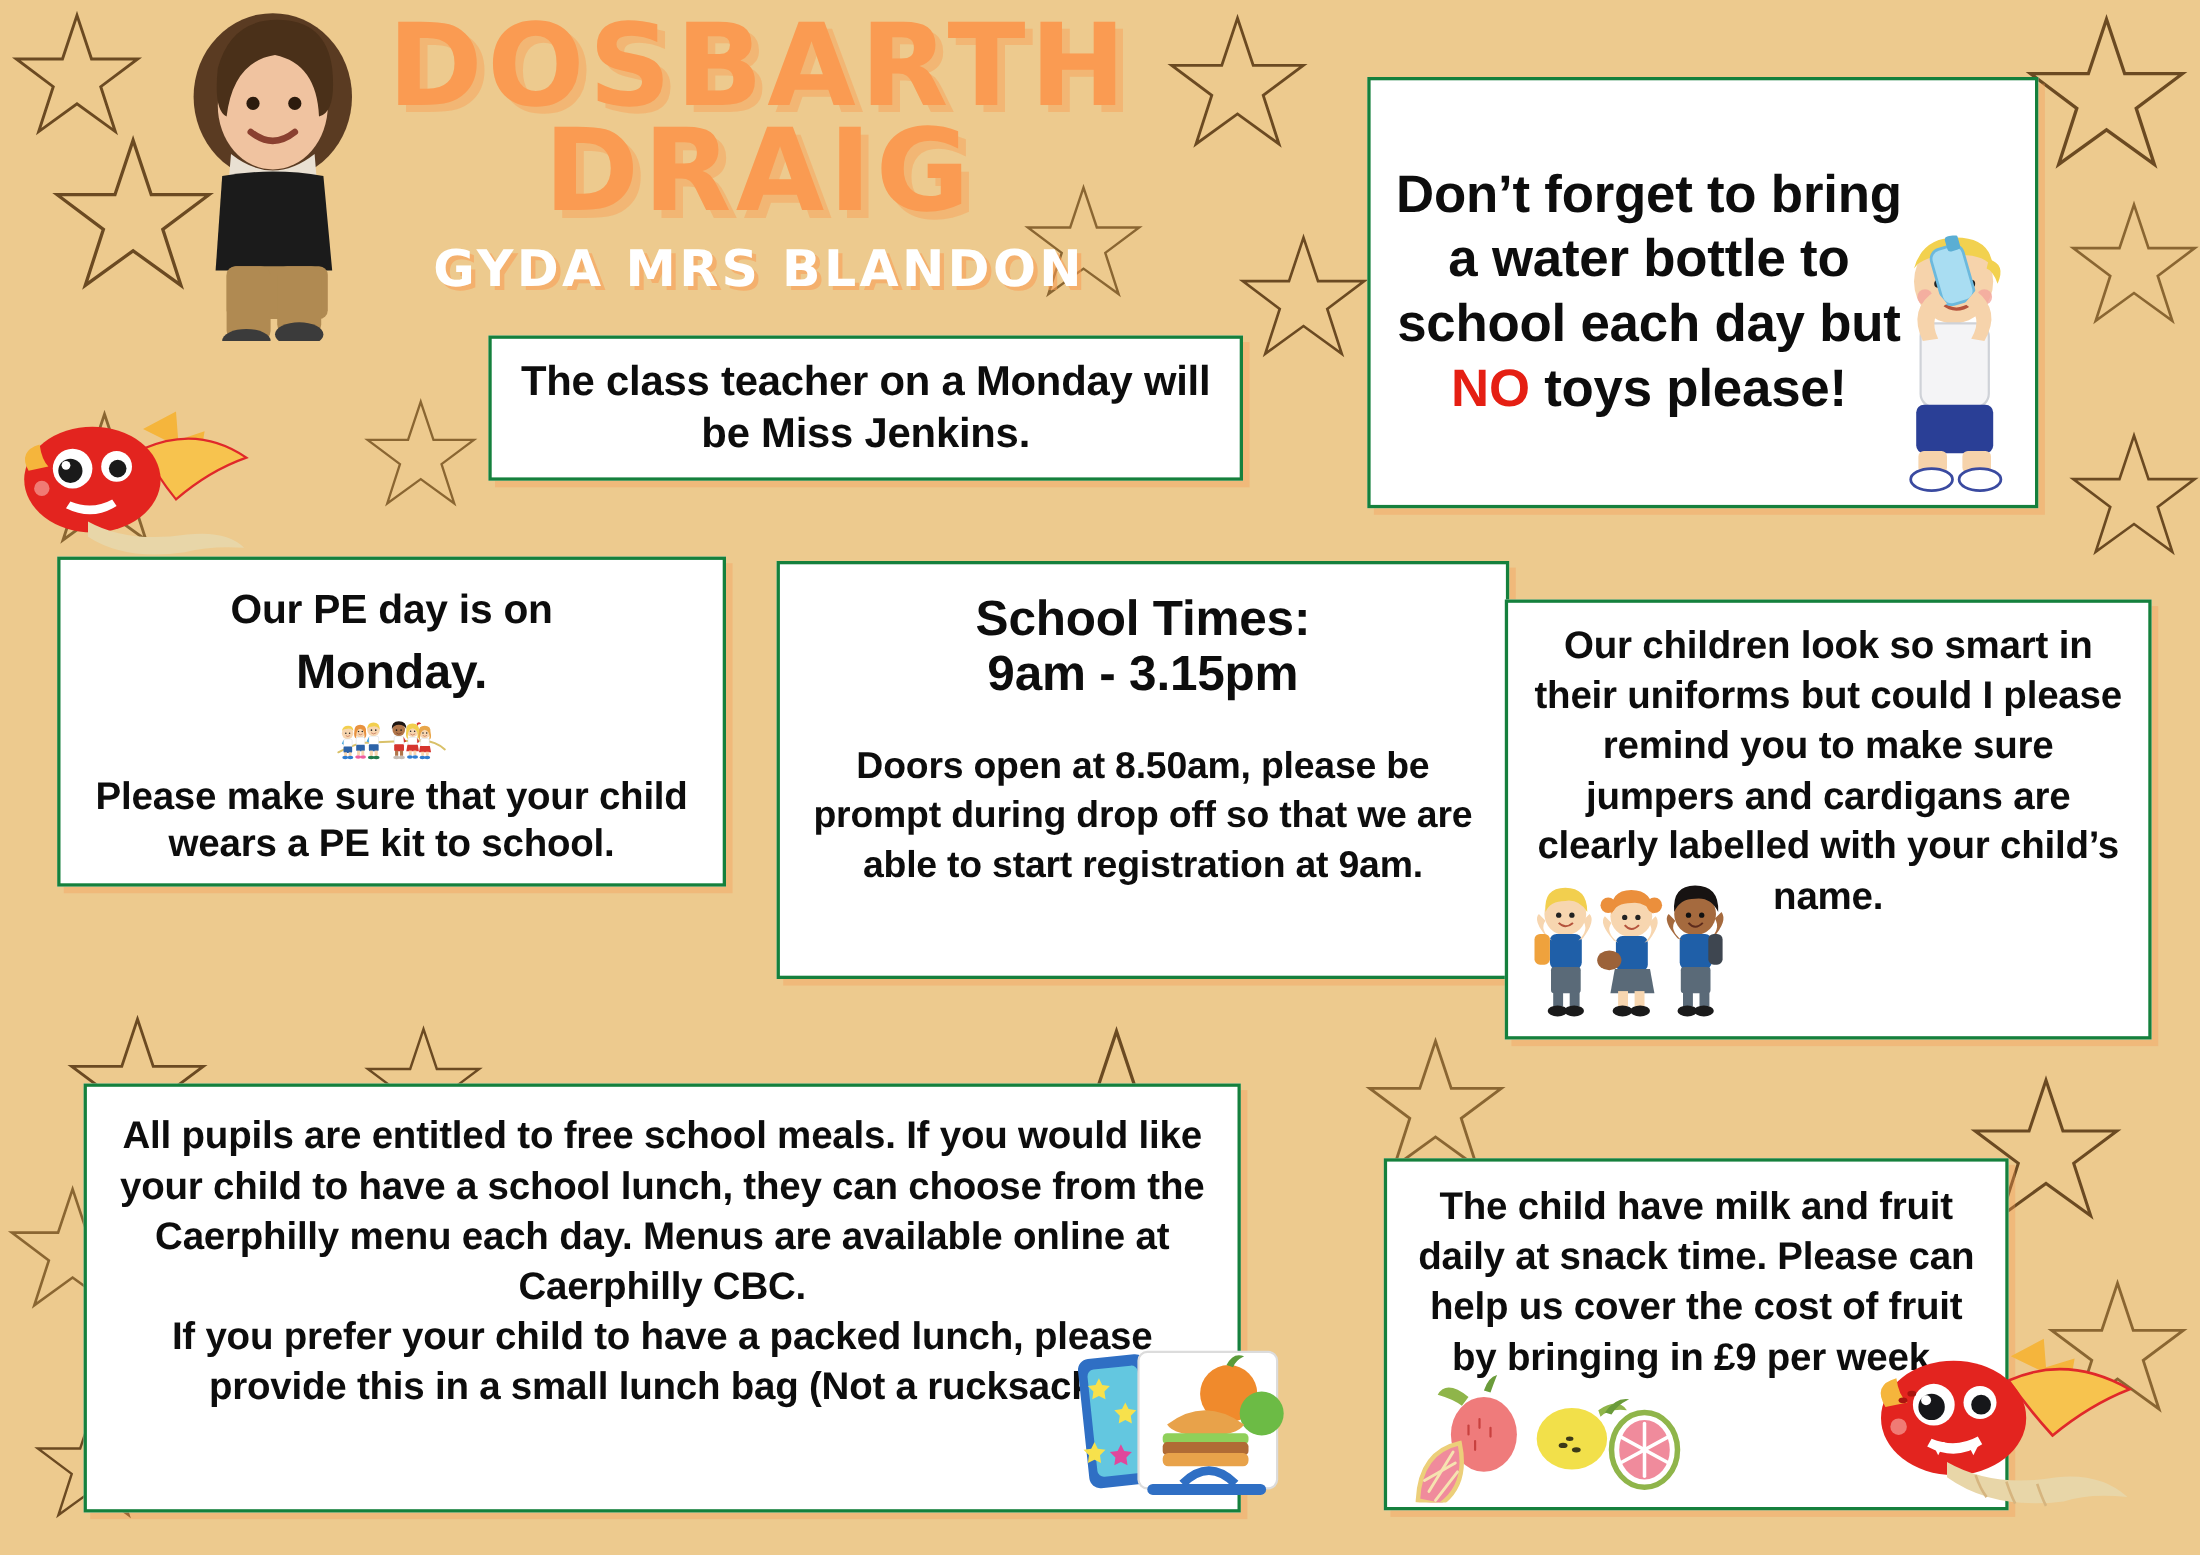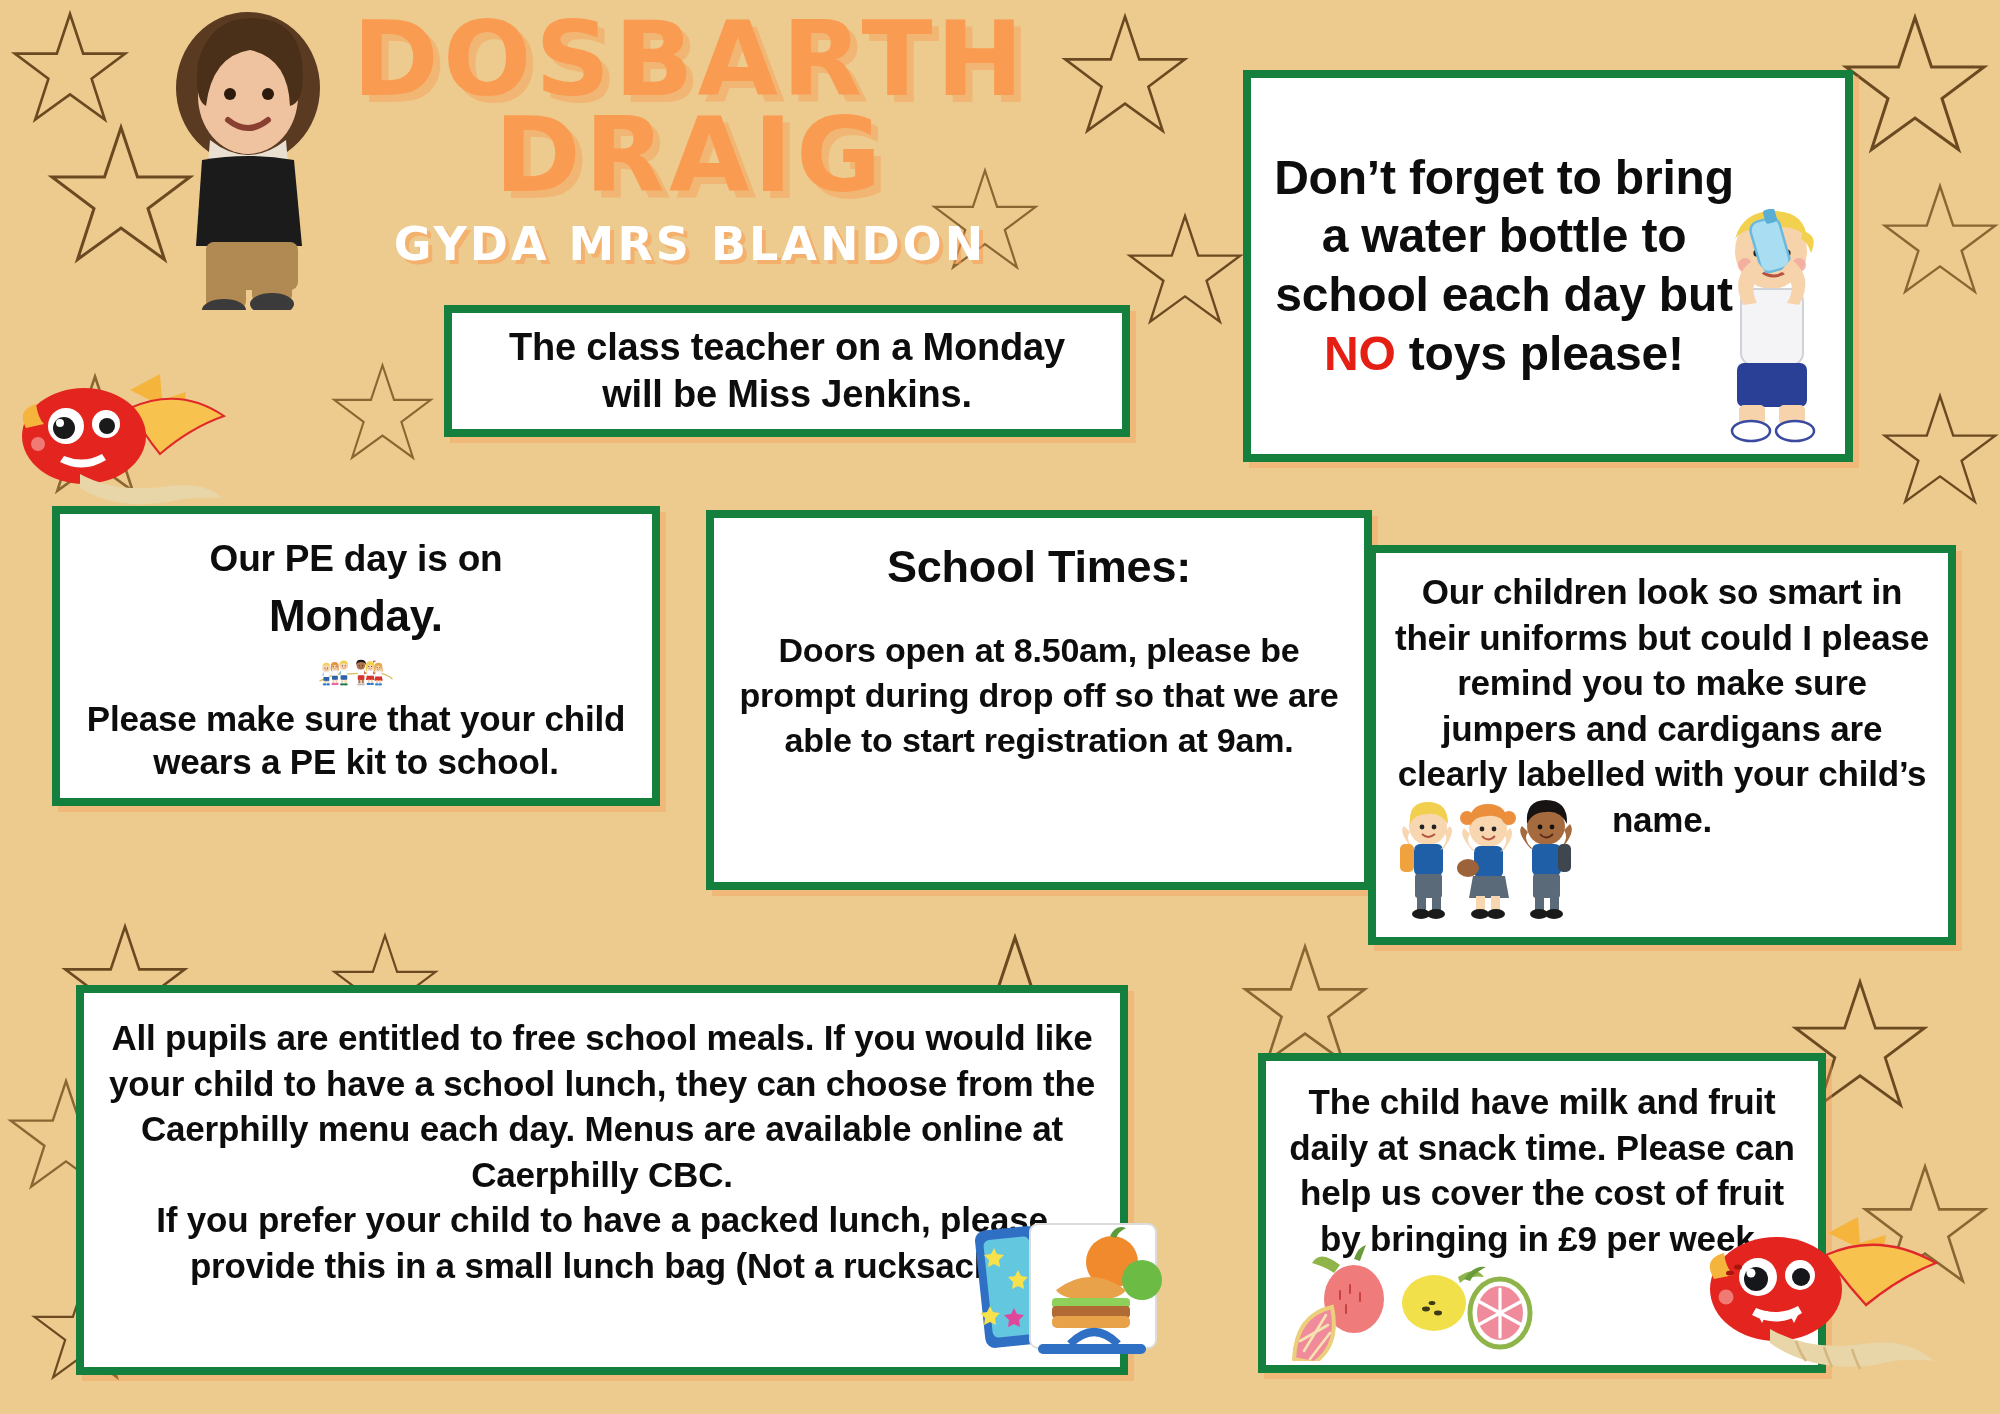--- a/index.html
+++ b/index.html
@@ -33,21 +33,21 @@
   }
   .star {
     position: absolute;
     display: block;
   }
 
   
   .card {
     position: absolute;
     background: #ffffff;
-    border: 8px solid #15803d;
+    border: 3px solid #15803d;
     box-shadow: 6px 6px 0 rgba(247,154,86,0.35);
     z-index: 5;
     display: flex;
     flex-direction: column;
     justify-content: center;
     align-items: center;
     text-align: center;
     color: #0d0d0d;
     padding: 14px 22px;
   }
@@ -421,20 +421,21 @@
         <ellipse cx="302" cy="140" rx="10" ry="6" fill="#2f7dd0"></ellipse>
           <ellipse cx="319" cy="140" rx="10" ry="6" fill="#2f7dd0"></ellipse>
       </g>
     </svg>
     <p class="pe-footer">Please make sure that your child wears a PE kit to school.</p>
   </div>
 
   <div class="card" id="card-times">
     <p class="times-head">
       <span>School Times:</span><br>
+      <span>9am - 3.15pm</span>
     </p>
     <p class="times-body">Doors open at 8.50am, please be prompt during drop off so that we are able to start registration at 9am.</p>
   </div>
 
   <div class="card" id="card-uniform">
     <p>Our children look so smart in their uniforms but could I please remind you to make sure jumpers and cardigans are clearly labelled with your child’s name.</p>
     <svg id="uniform-clipart" viewBox="0 0 200 135">
       <g>
         <circle cx="38" cy="34" r="19" fill="#f7d6b0"></circle>
         <path d="M20 32 Q18 10 38 10 Q58 10 58 32 Q50 20 38 22 Q24 22 20 32Z" fill="#f2cf4e"></path>

